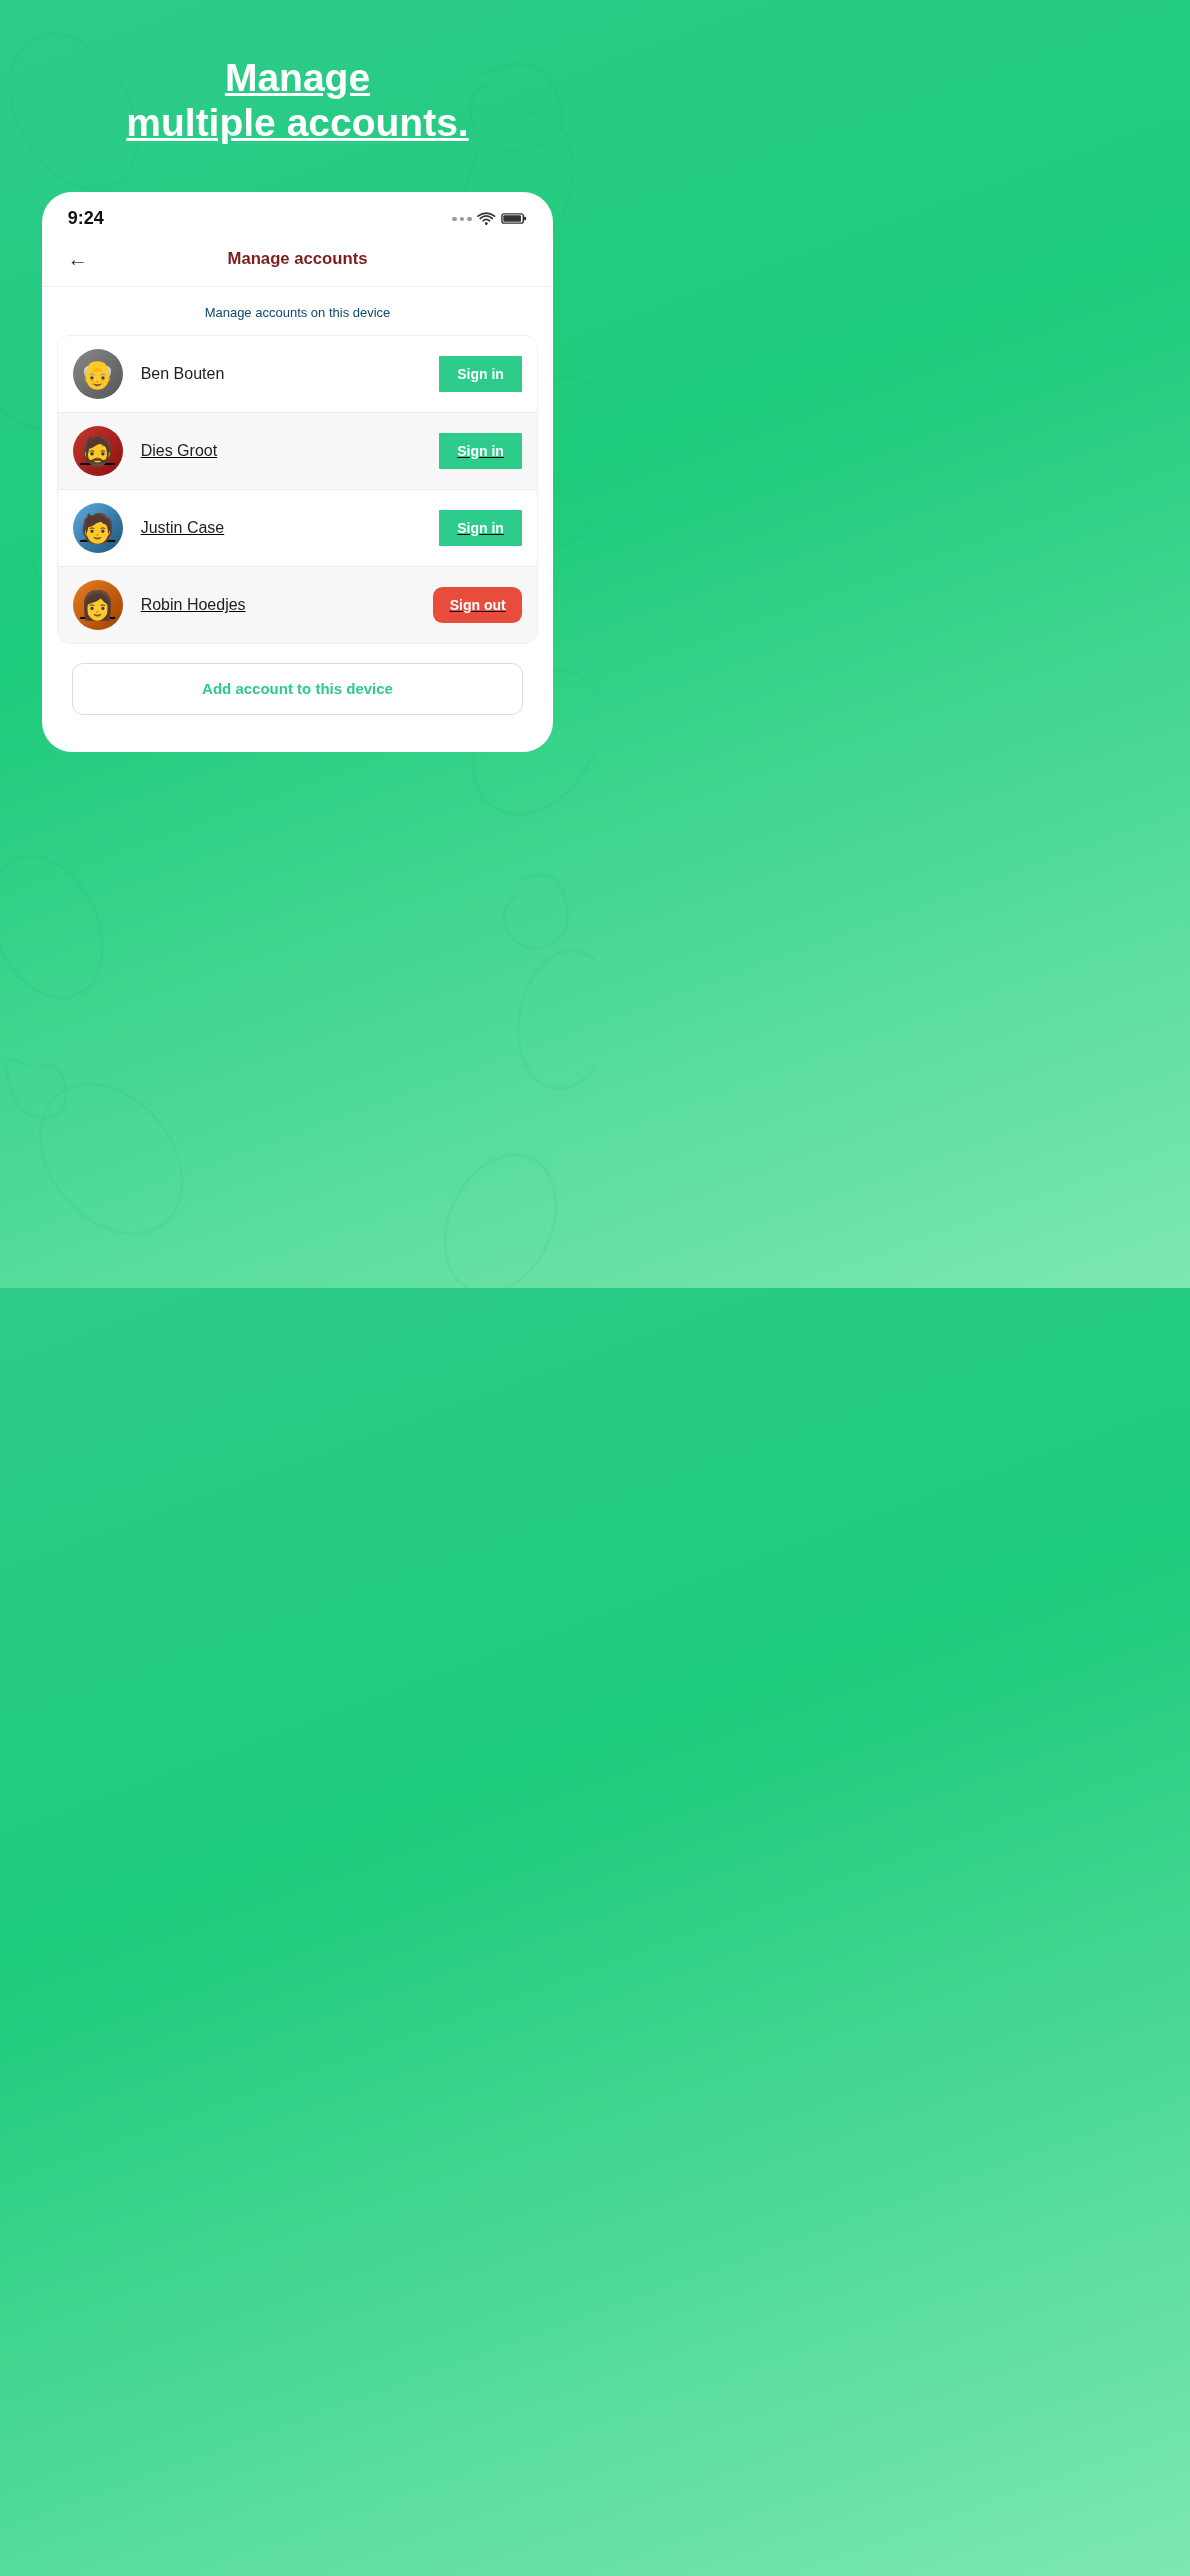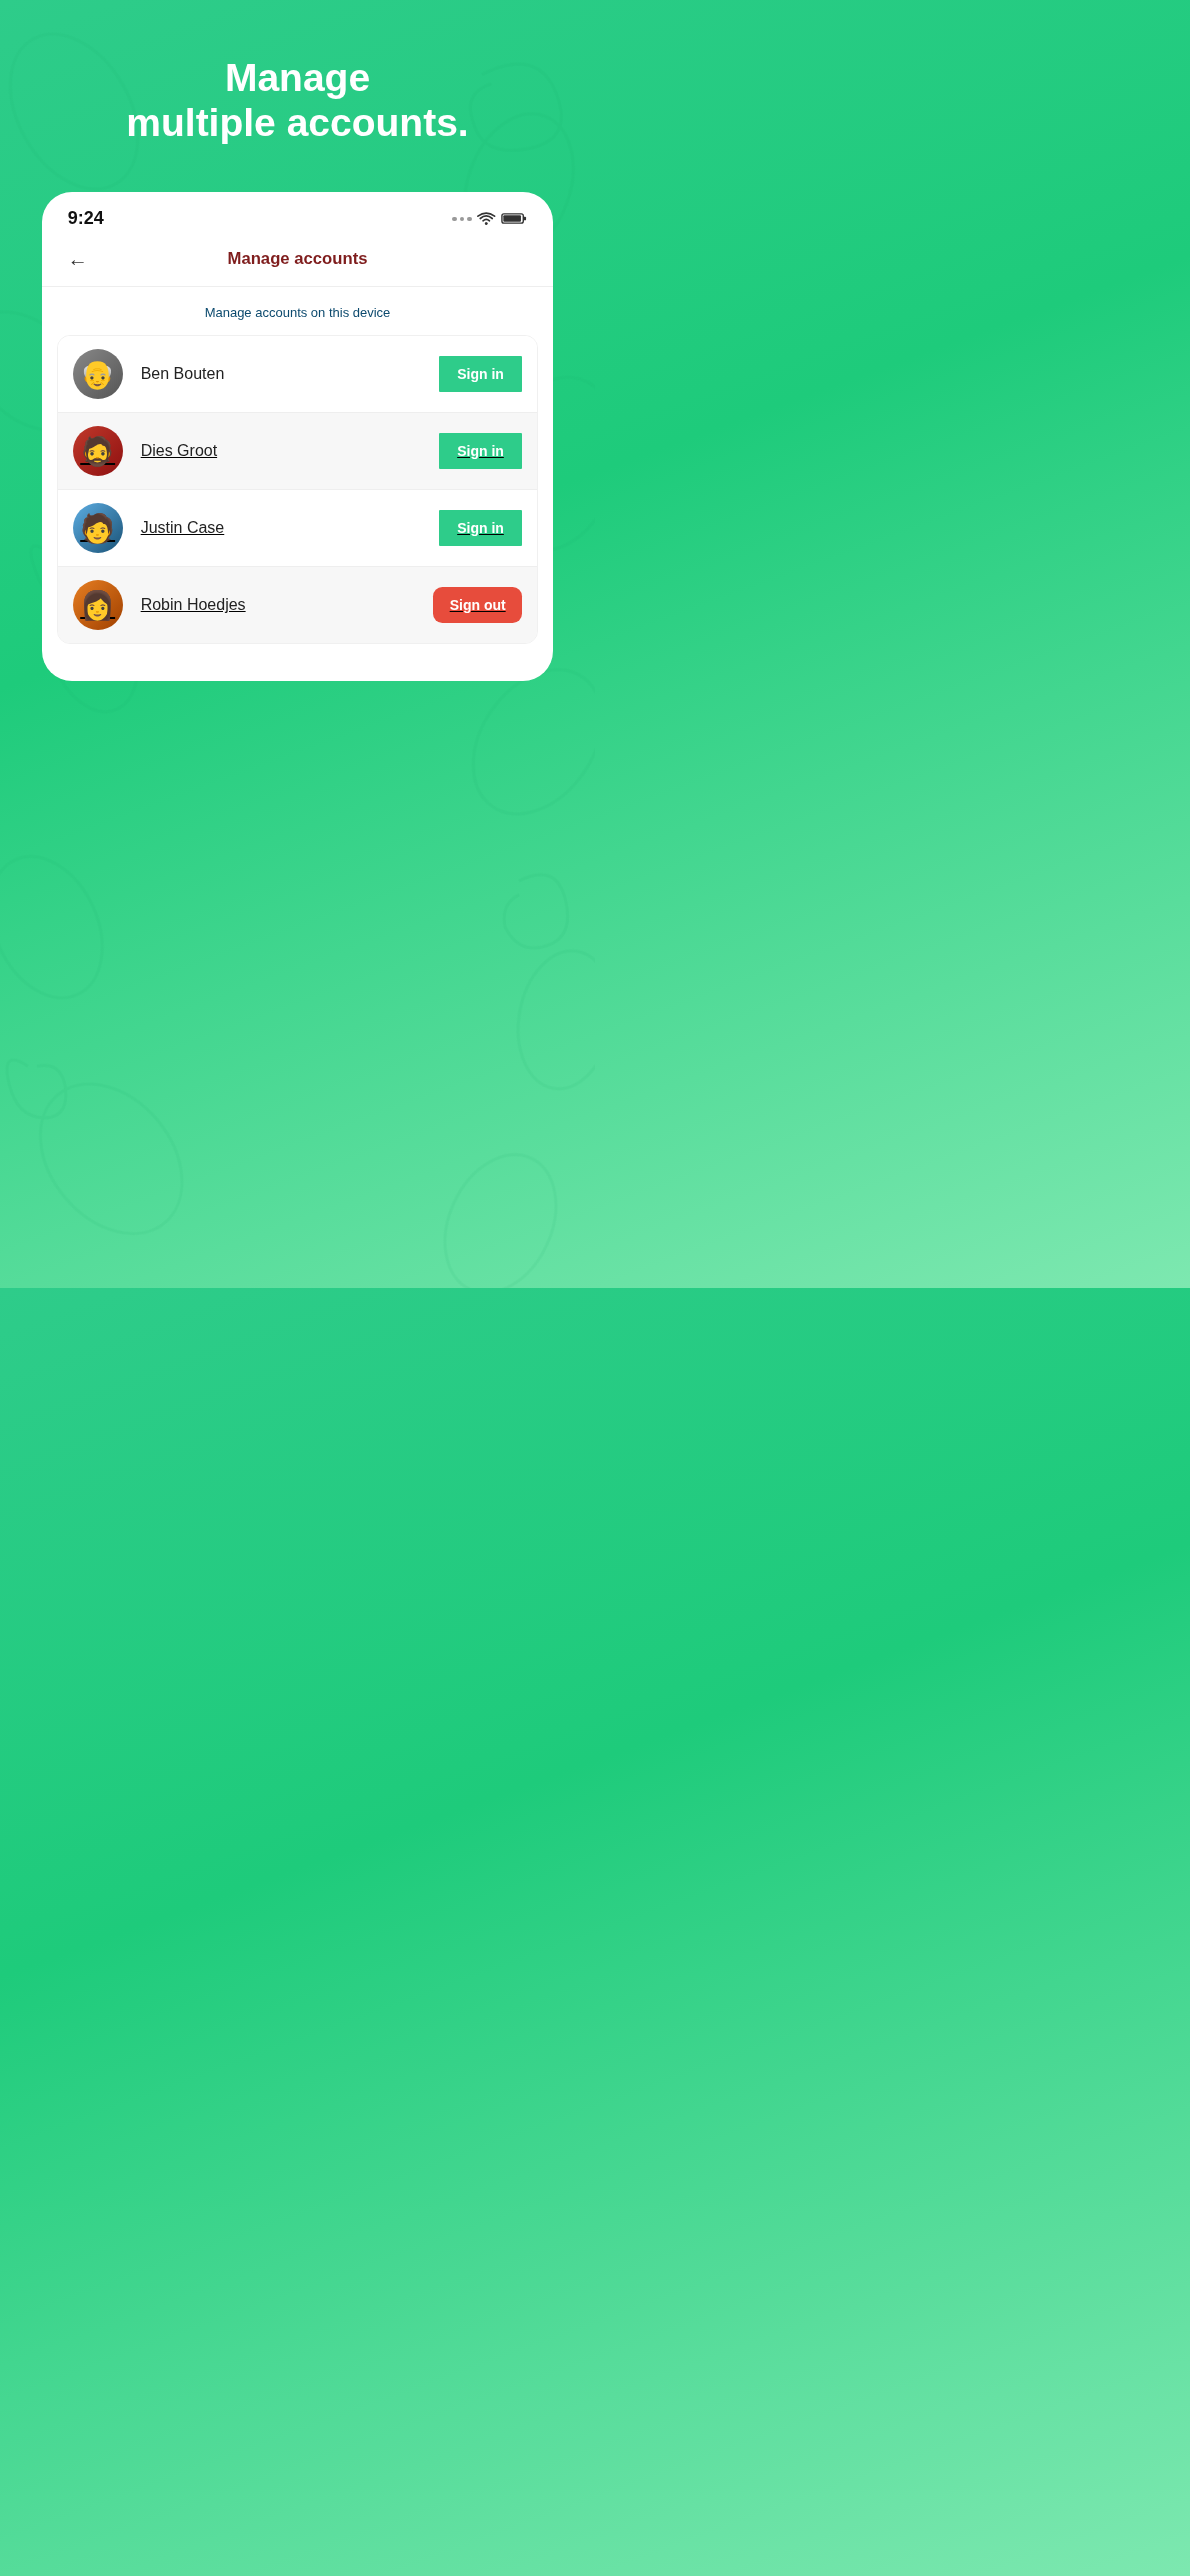--- a/index.html
+++ b/index.html
@@ -32,20 +32,21 @@
 
     .header-title {
       color: white;
       font-size: 39px;
       font-weight: 800;
       text-align: center;
       margin-top: 56px;
       line-height: 1.15;
       z-index: 1;
       position: relative;
+      text-decoration: underline;
     }
 
     .phone-card {
       background: white;
       border-radius: 30px;
       width: 86%;
       margin-top: 46px;
       z-index: 1;
       position: relative;
       overflow: hidden;
@@ -336,16 +337,17 @@
           </div>
           <div class="account-row shaded">
             <div class="avatar avatar-robin"></div>
             <span class="account-name">Robin Hoedjes</span>
             <button class="btn-signout">Sign out</button>
           </div>
         </div>
 
     </div>
 
+    <div class="add-account-btn">Add account to this device</div>
 
   </div>
 </div>
 
 
 </body></html>

